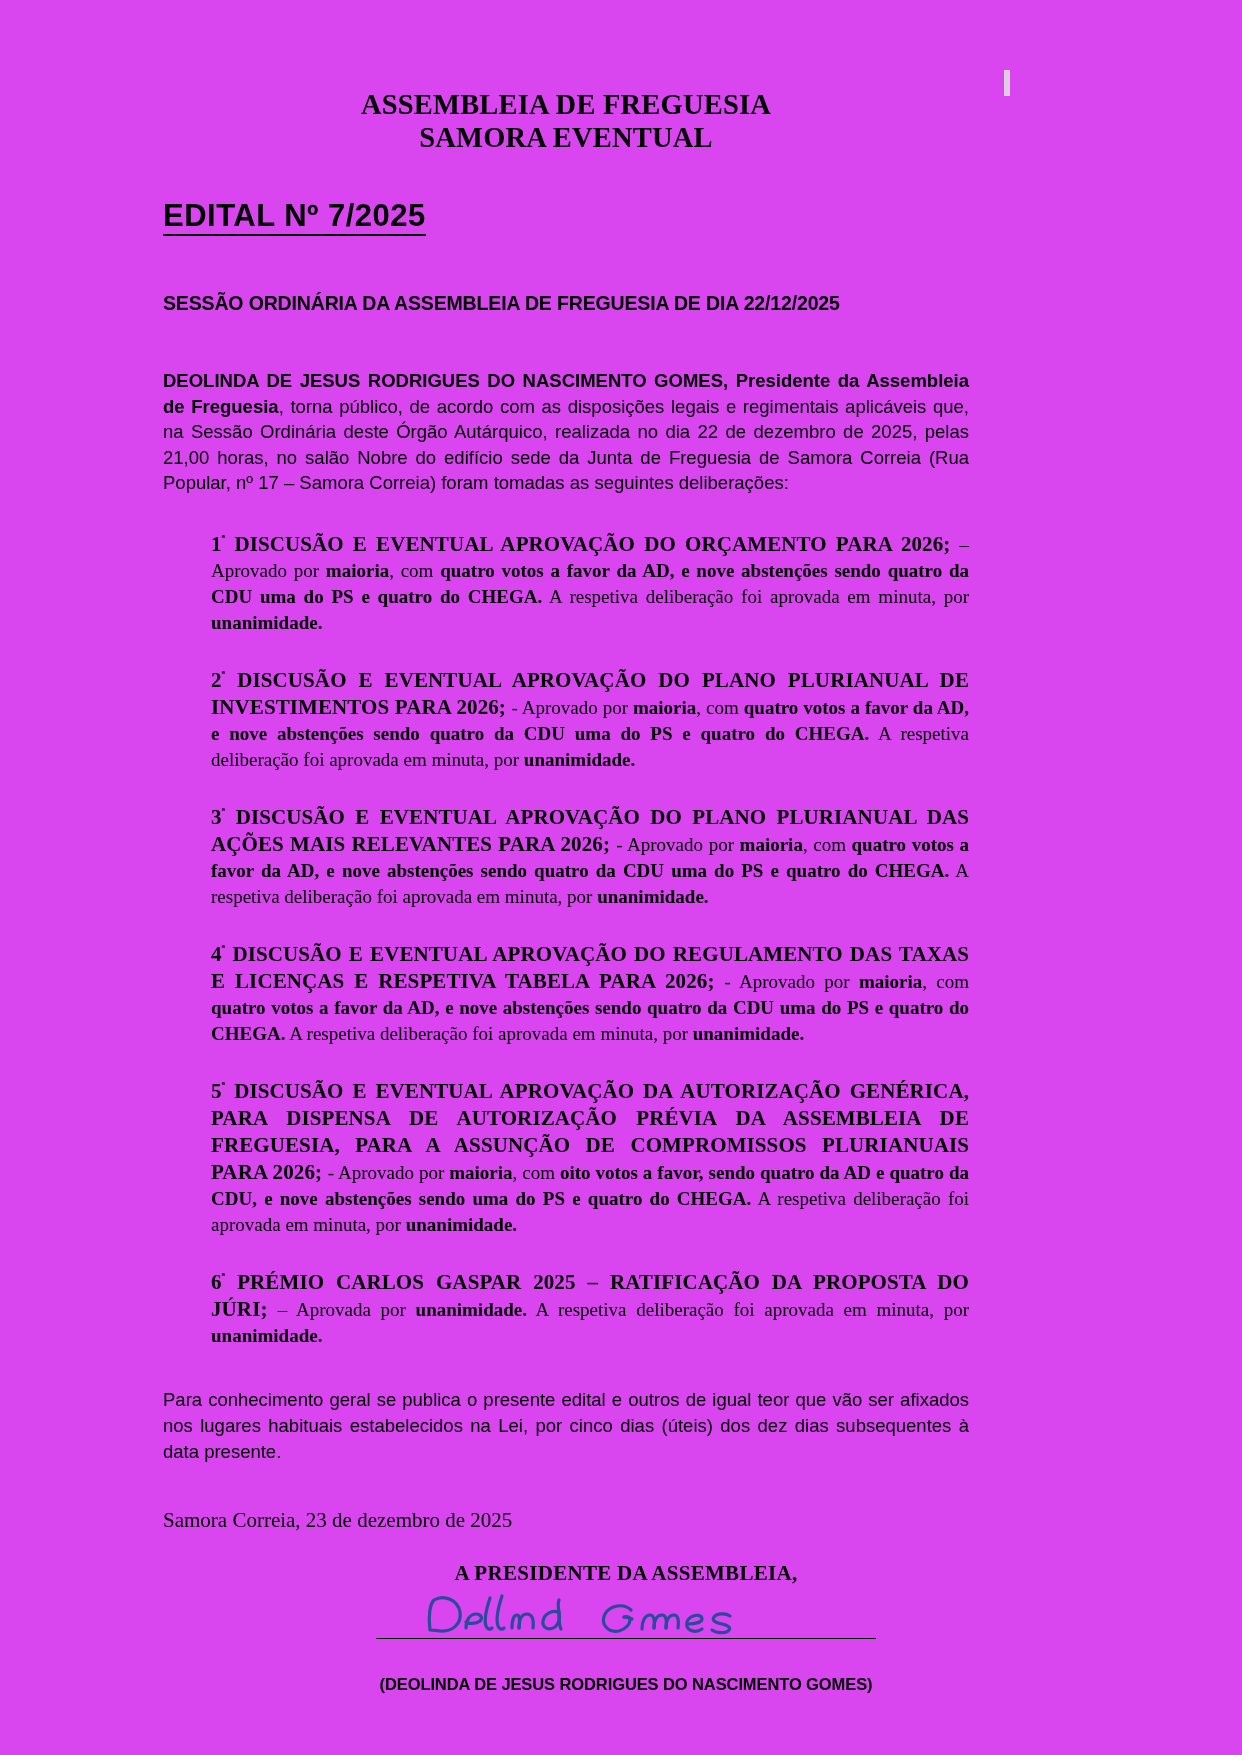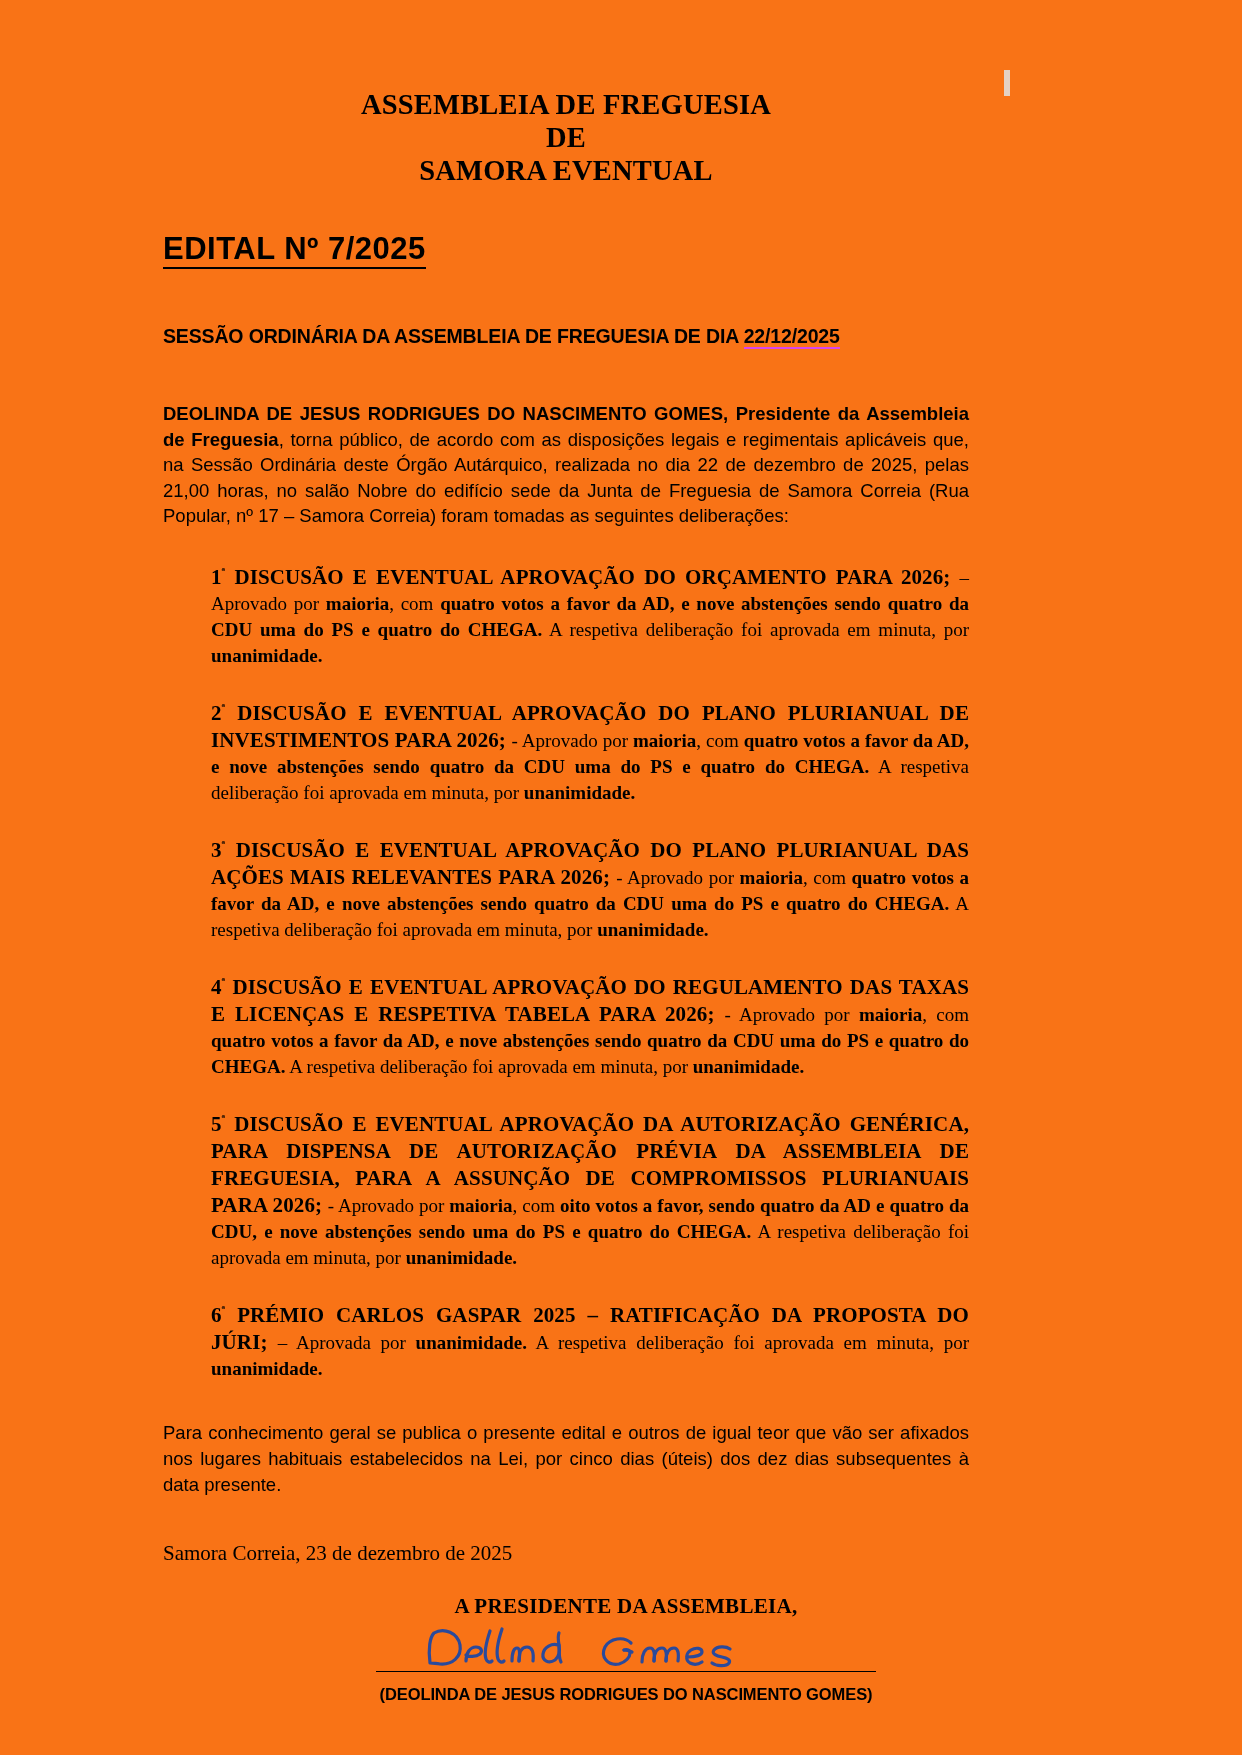--- a/index.html
+++ b/index.html
@@ -13,21 +13,21 @@
     position: relative;
     font-family: "Liberation Sans", sans-serif;
     color: #000000;
     overflow: hidden;
   }
   .page {
     position: absolute;
     left: 0; top: 0;
     width: 1242px;
     height: 1755px;
-    background: #f97316;
+    background: #d946ef;
     padding: 0;
     box-sizing: border-box;
   }
   .content {
     position: absolute;
     left: 163px;
     top: 0;
     width: 806px;
   }
 
@@ -155,21 +155,21 @@
     transform: translateX(-50%);
     top: 46px;
     width: 500px;
     border-bottom: 1.6px solid #000;
   }
   .sig-name {
     font-family: "Liberation Sans", sans-serif;
     font-weight: bold;
     font-size: 16.5px;
     margin-left: 120px;
-    margin-top: 0;
+    margin-top: 23px;
     letter-spacing: -0.1px;
     white-space: nowrap;
   }
 
   
   .scan-mark {
     position: absolute;
     right: 232px;
     top: 70px;
     width: 6px;
@@ -182,21 +182,20 @@
 <body>
 
 <div class="page">
 
   <div class="scan-mark"></div>
 
   <div class="content">
 
     <div class="org-title">
       <div>ASSEMBLEIA DE FREGUESIA</div>
-      <div>DE</div>
       <div>SAMORA EVENTUAL</div>
     </div>
 
     <div class="edital">
       <span>EDITAL Nº 7/2025</span>
     </div>
 
     <div class="session-line">
       <span>SESSÃO ORDINÁRIA DA ASSEMBLEIA DE FREGUESIA DE DIA </span><span class="u">22/12/2025</span>
     </div>

